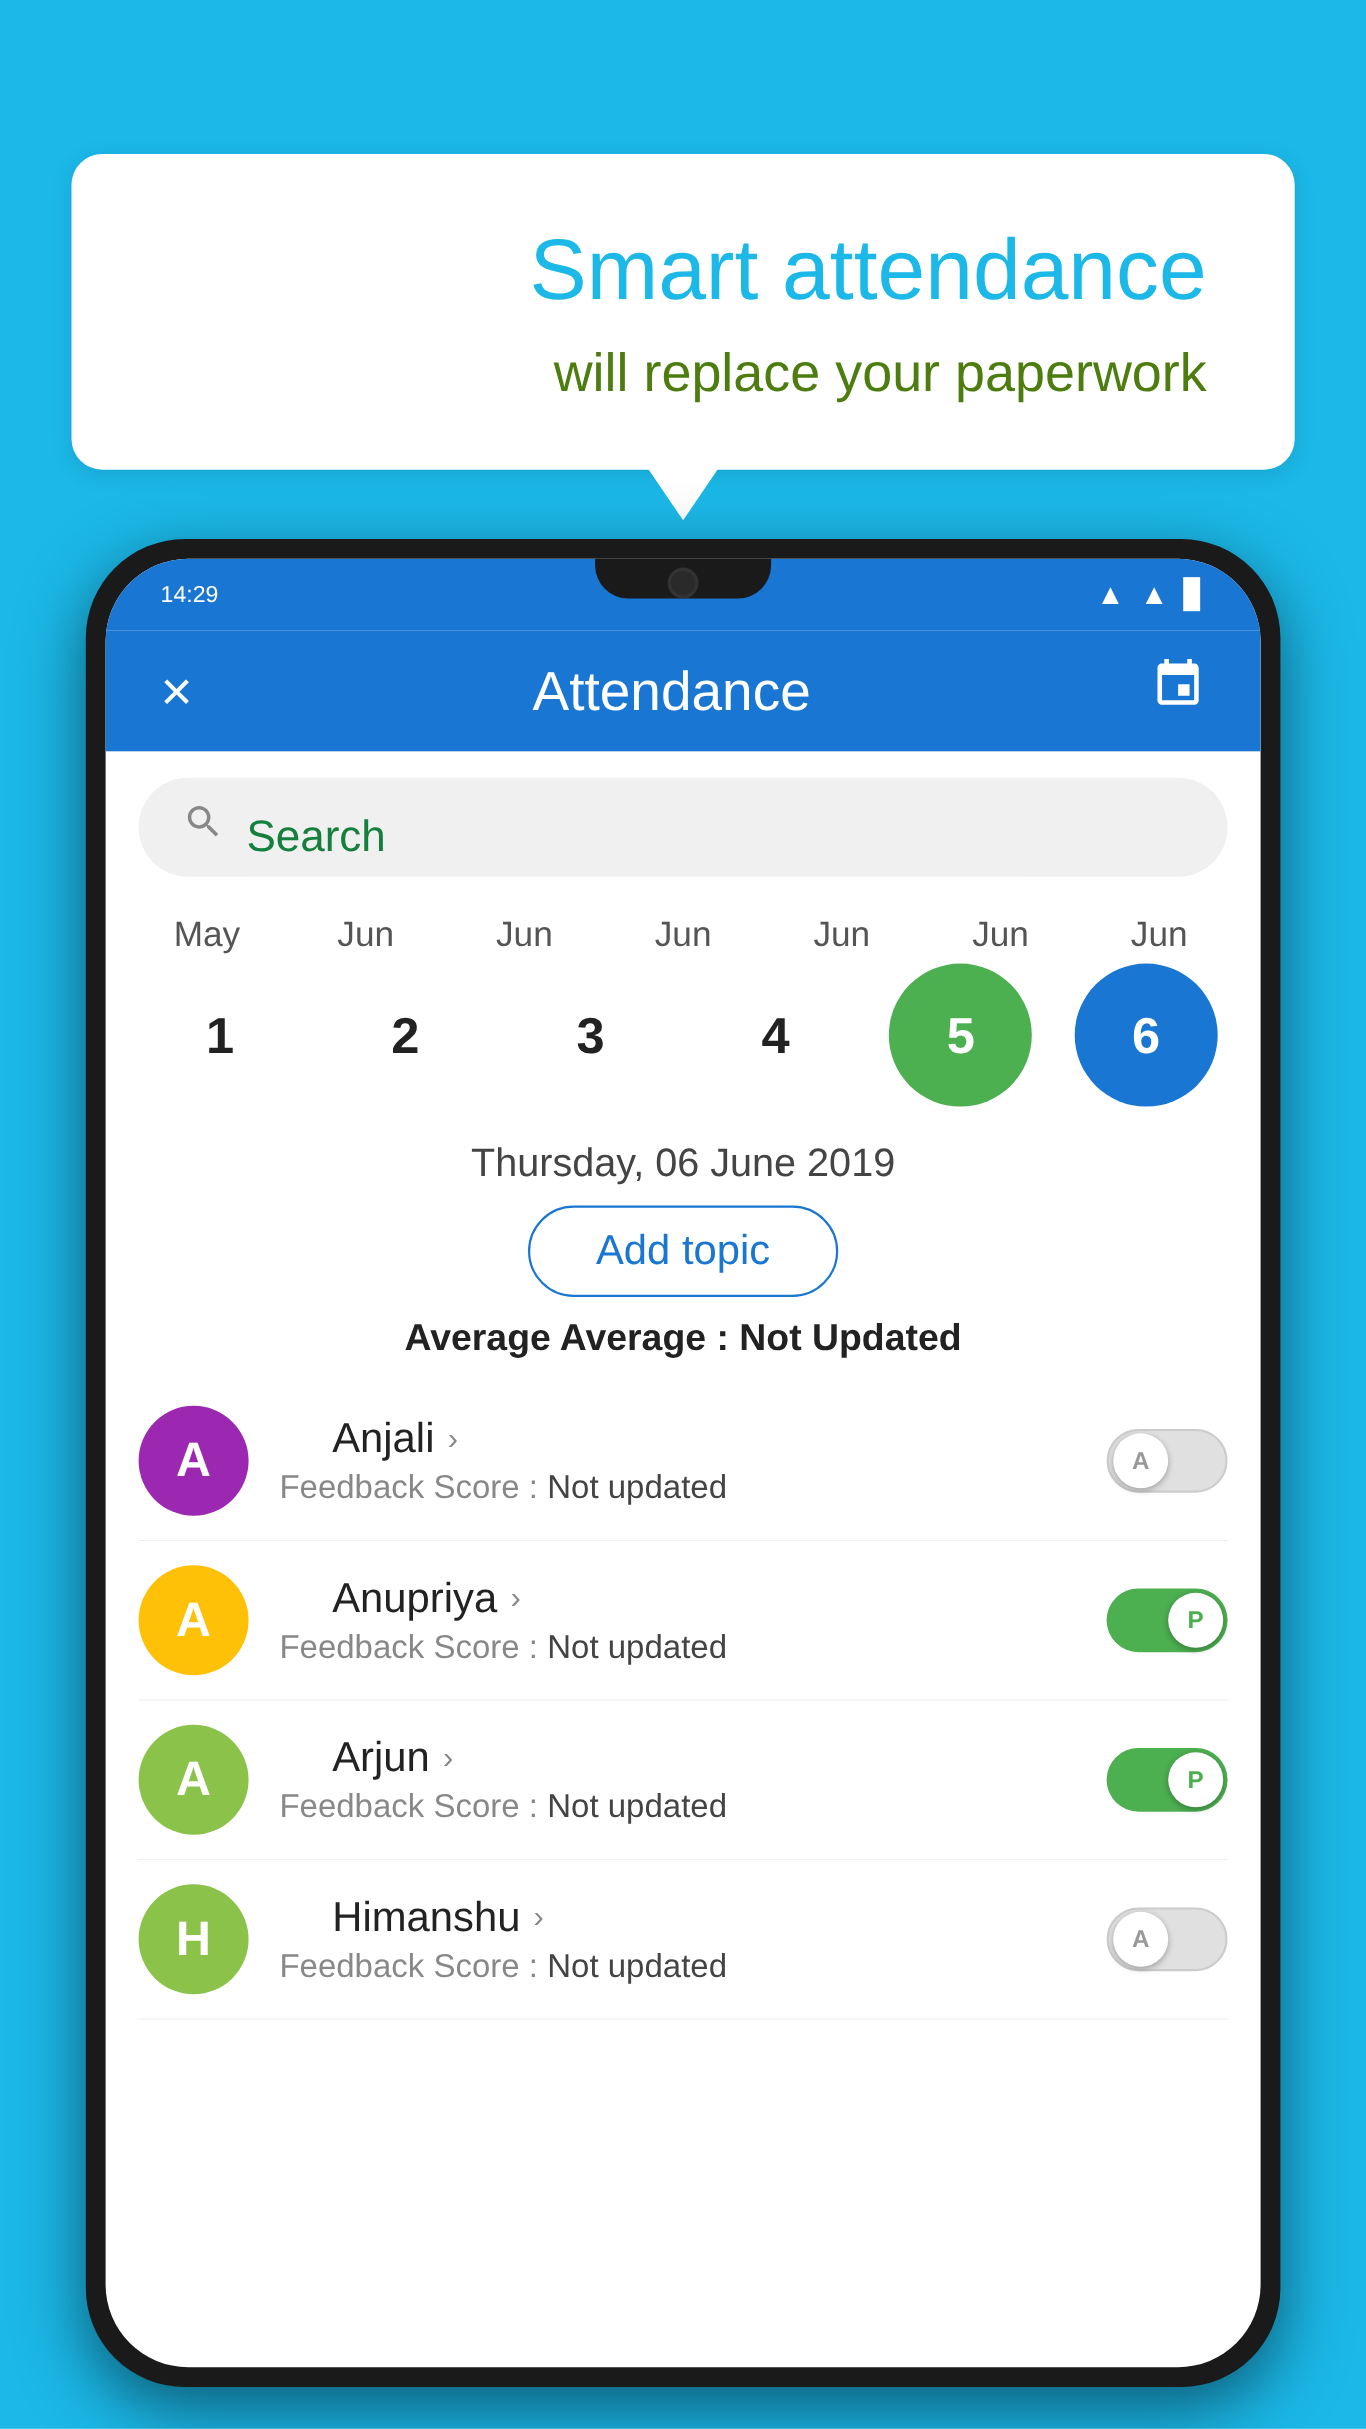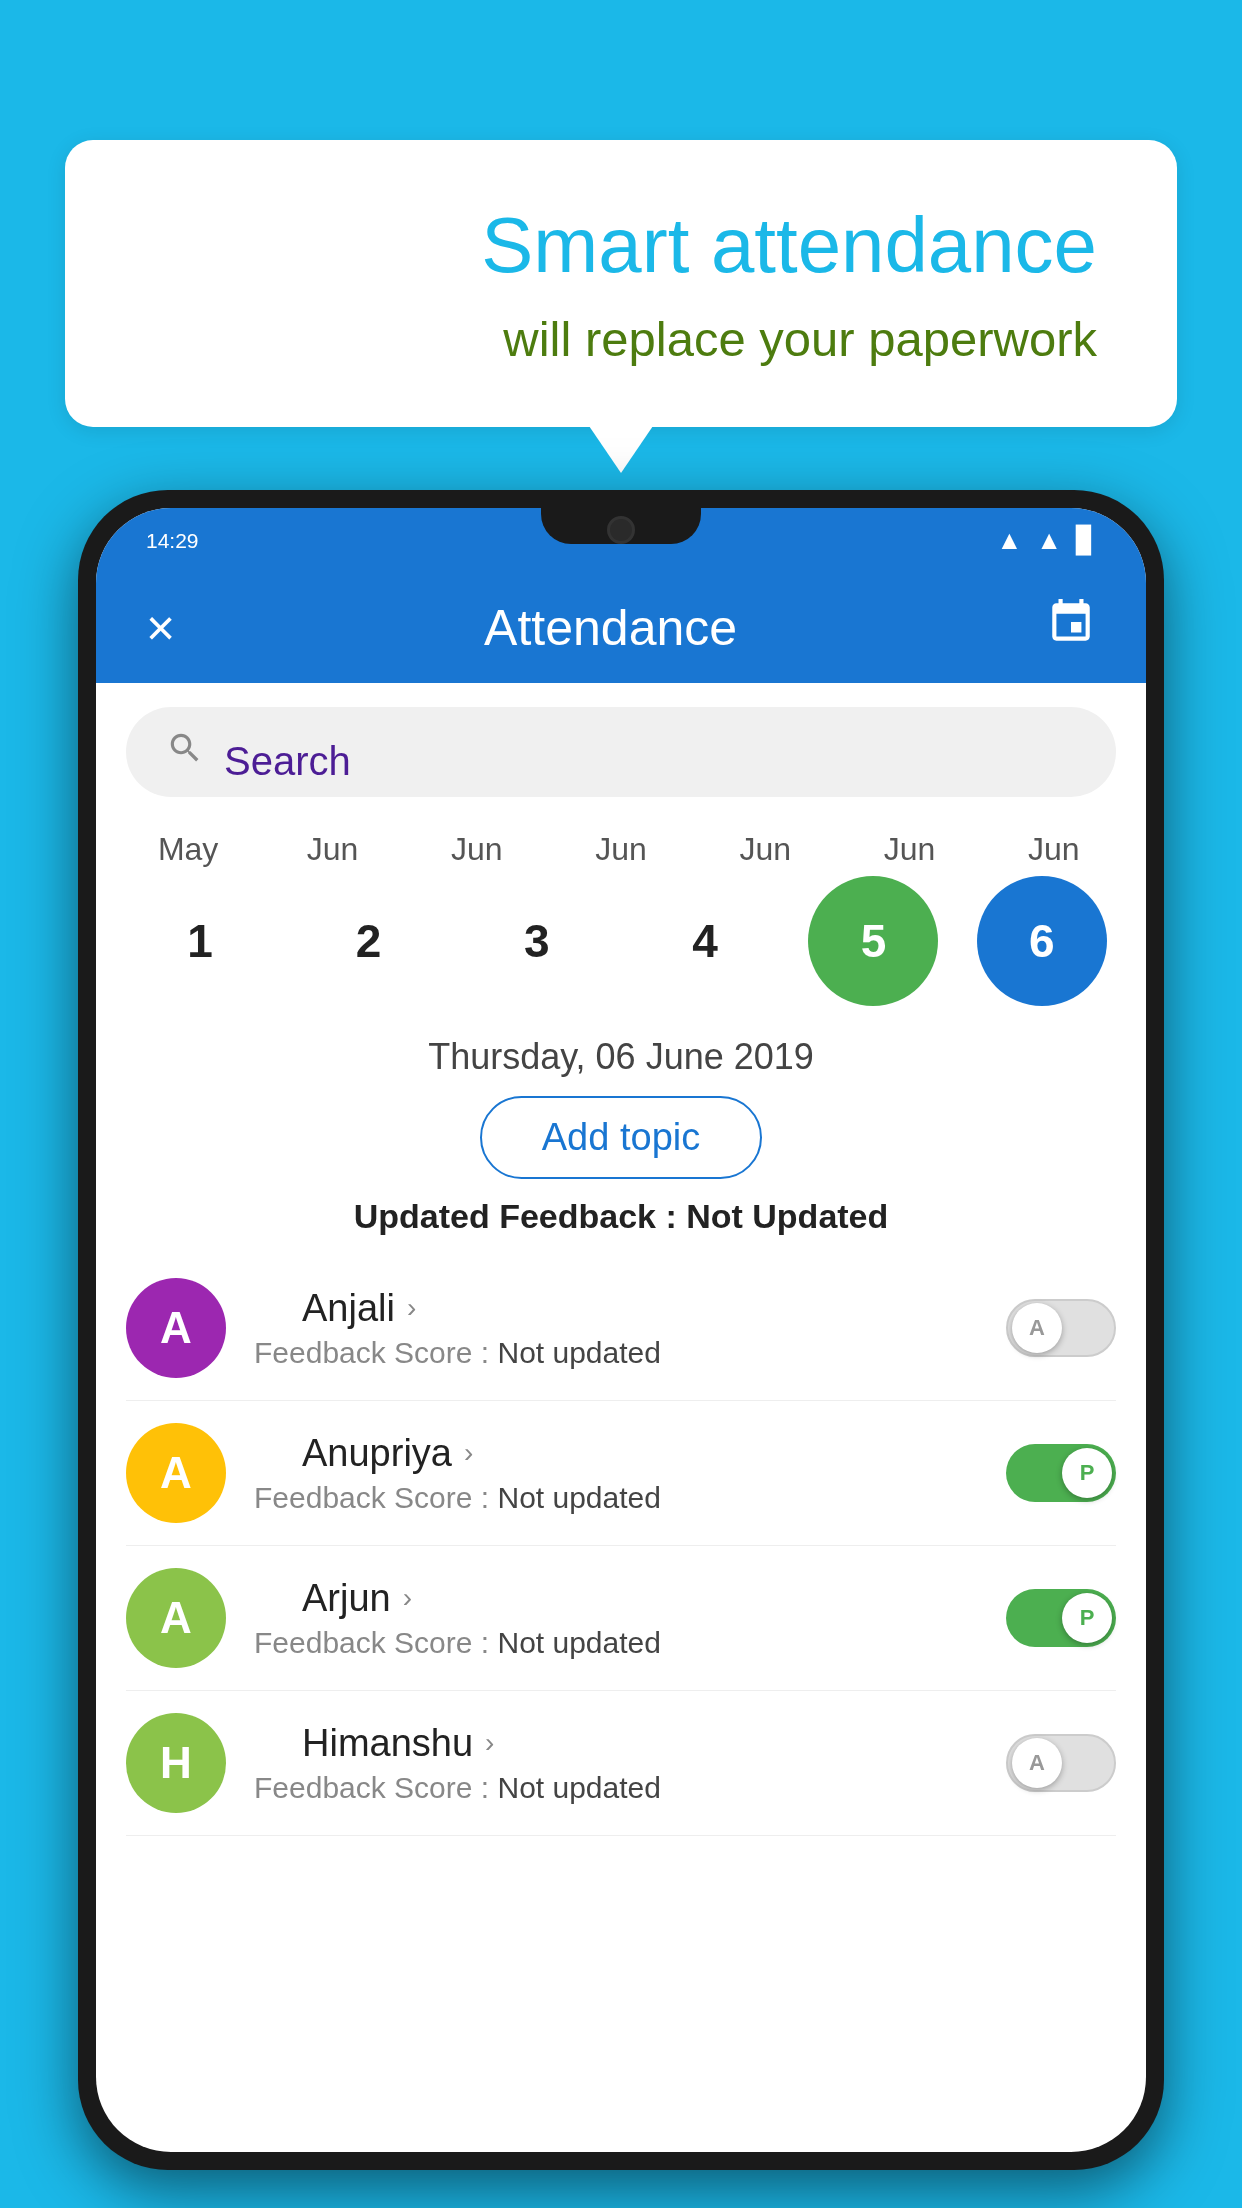--- a/index.html
+++ b/index.html
@@ -169,21 +169,21 @@
       padding: 0 40px;
     }
 
     .search-icon-el {
       color: #888;
       font-size: 38px;
       margin-right: 20px;
     }
 
     .search-text {
-      color: #4c1d95;
+      color: #15803d;
       font-size: 40px;
       margin-top: 18px;
     }
 
     
     .calendar-row {
       display: flex;
       justify-content: space-around;
       padding: 10px 20px 4px;
     }
@@ -426,21 +426,21 @@
         <div class="cal-day selected">6</div>
       </div>
 
       <div class="date-display">Thursday, 06 June 2019</div>
 
       <div style="text-align:center; margin: 16px 0 8px;">
         <button class="add-topic-btn">Add topic</button>
       </div>
 
       <div class="avg-feedback">
-        <span>Updated Feedback : </span><span style="font-weight:600; color:#222;">Not Updated</span>
+        <span>Average Average : </span><span style="font-weight:600; color:#222;">Not Updated</span>
       </div>
 
       <div class="student-list">
       <div class="student-item">
       <div class="avatar" style="background:#9C27B0">A</div>
       <div class="student-info">
         <div class="student-name">
           Anjali <span class="chevron">›</span>
         </div>
         <div class="student-feedback">

